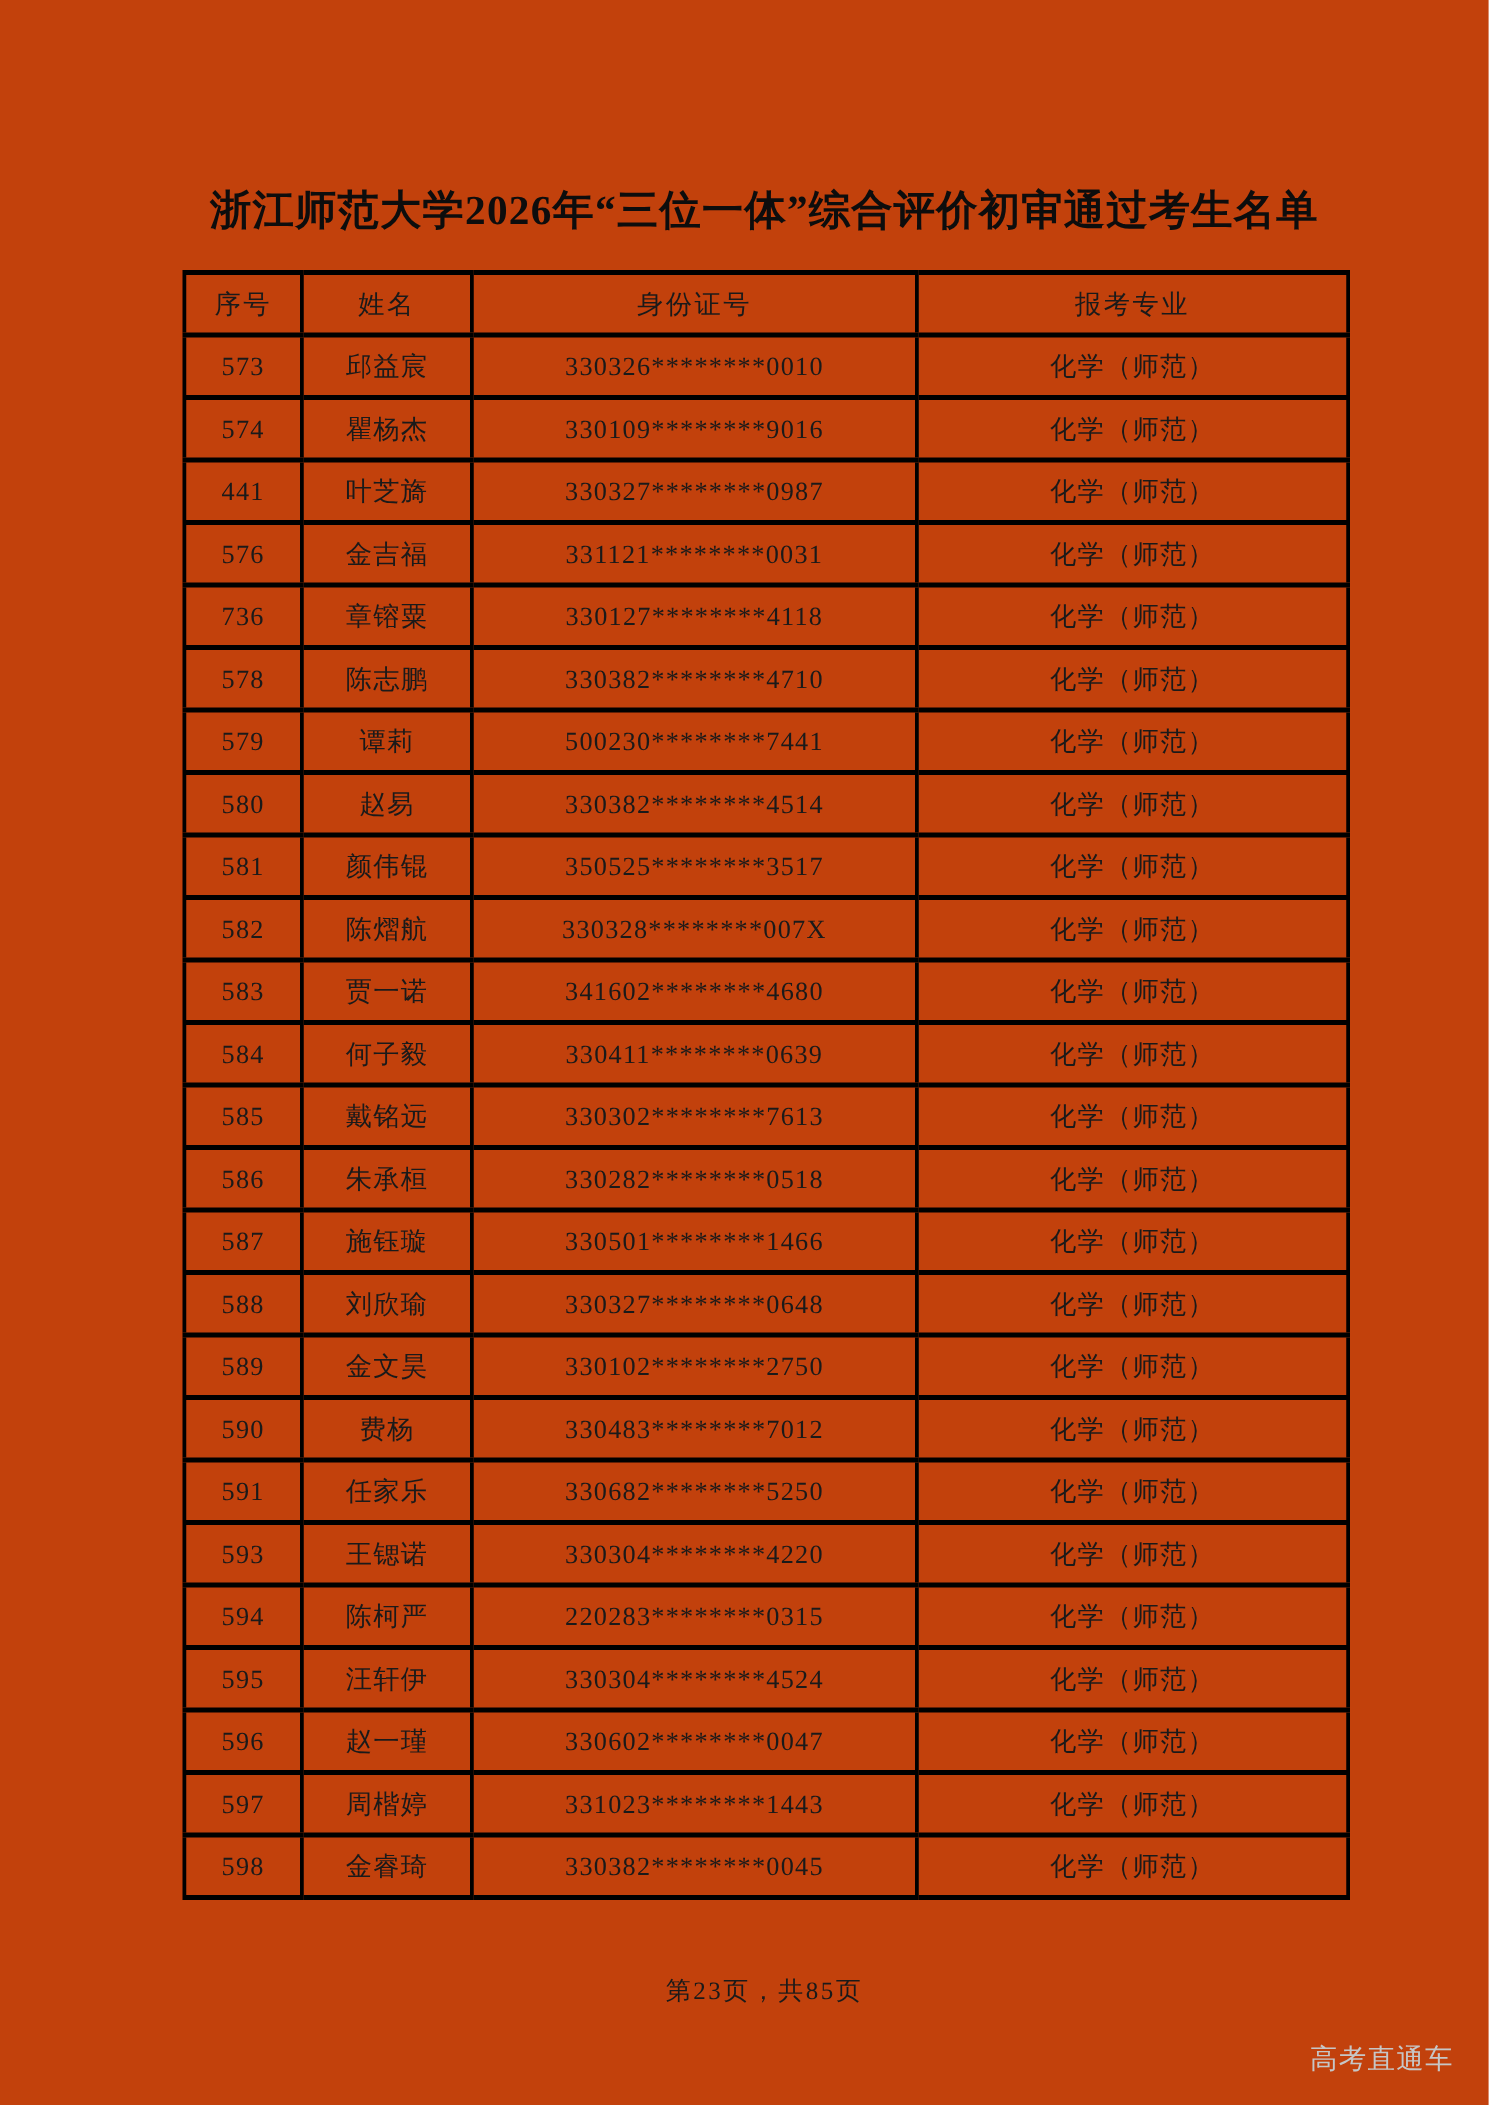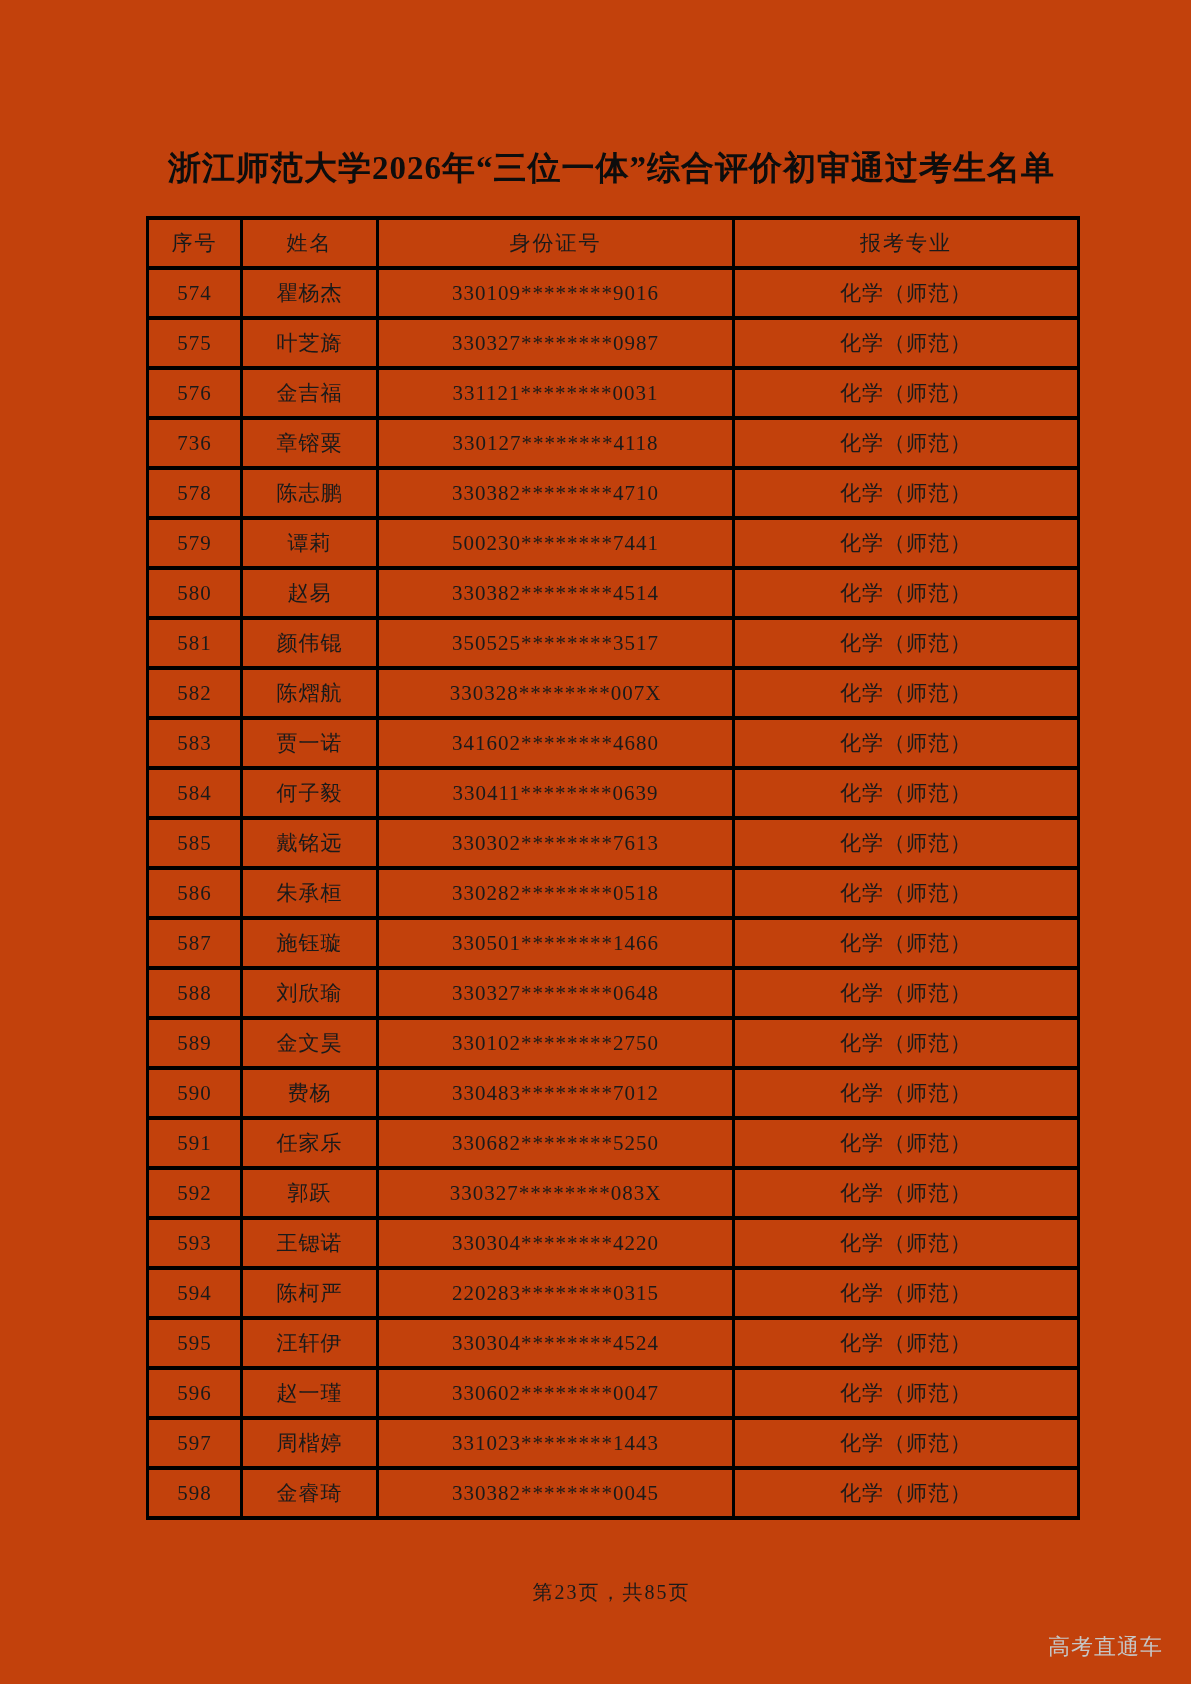--- a/index.html
+++ b/index.html
@@ -91,27 +91,33 @@
     <thead>
       <tr>
         <th>序号</th>
         <th>姓名</th>
         <th>身份证号</th>
         <th>报考专业</th>
       </tr>
     </thead>
     <tbody>
         <tr>
+          <td>573</td>
+          <td>邱益宸</td>
+          <td>330326********0010</td>
+          <td>化学（师范）</td>
+        </tr>
+        <tr>
           <td>574</td>
           <td>瞿杨杰</td>
           <td>330109********9016</td>
           <td>化学（师范）</td>
         </tr>
         <tr>
-          <td>575</td>
+          <td>441</td>
           <td>叶芝旖</td>
           <td>330327********0987</td>
           <td>化学（师范）</td>
         </tr>
         <tr>
           <td>576</td>
           <td>金吉福</td>
           <td>331121********0031</td>
           <td>化学（师范）</td>
         </tr>
@@ -199,26 +205,20 @@
           <td>330483********7012</td>
           <td>化学（师范）</td>
         </tr>
         <tr>
           <td>591</td>
           <td>任家乐</td>
           <td>330682********5250</td>
           <td>化学（师范）</td>
         </tr>
         <tr>
-          <td>592</td>
-          <td>郭跃</td>
-          <td>330327********083X</td>
-          <td>化学（师范）</td>
-        </tr>
-        <tr>
           <td>593</td>
           <td>王锶诺</td>
           <td>330304********4220</td>
           <td>化学（师范）</td>
         </tr>
         <tr>
           <td>594</td>
           <td>陈柯严</td>
           <td>220283********0315</td>
           <td>化学（师范）</td>

